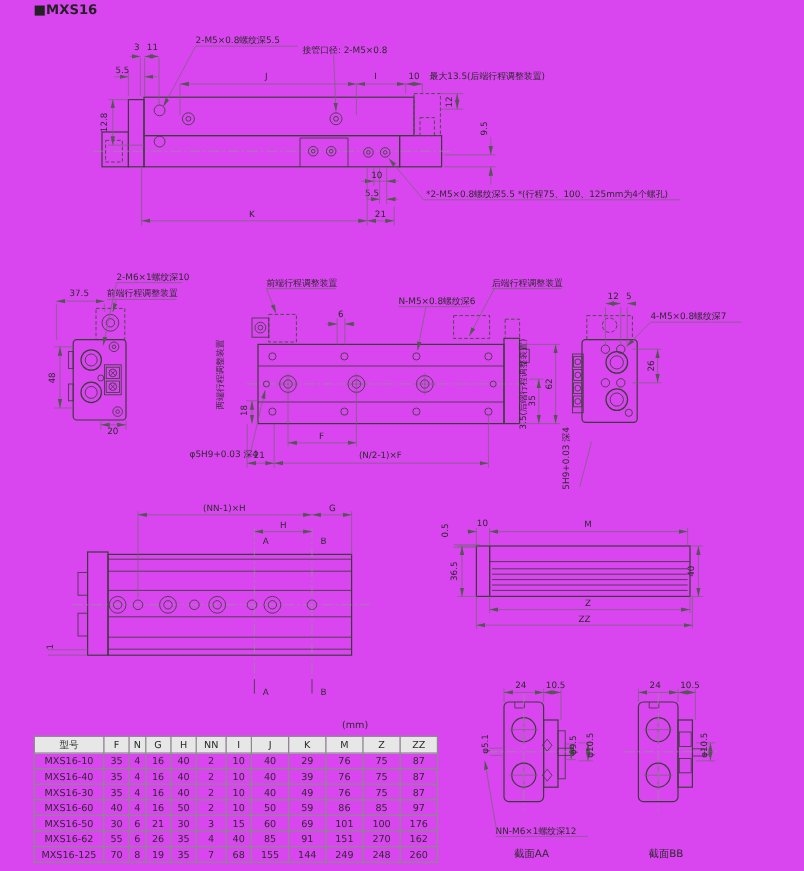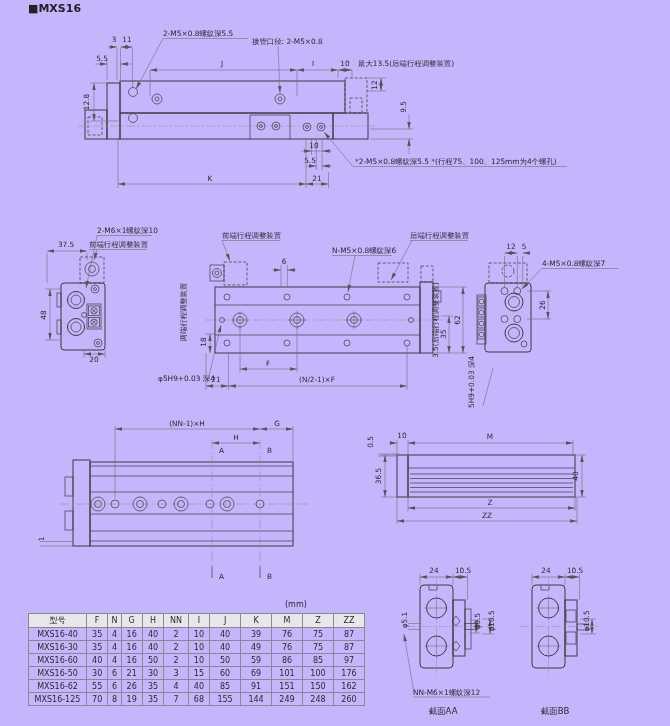--- a/index.html
+++ b/index.html
@@ -1,16 +1,16 @@
 <!DOCTYPE html>
 <html><head>
 <meta charset="utf-8">
 <style>
   html,body{margin:0;padding:0;background:#fff;}
-  #page{position:relative;width:670px;height:726px;background:#c4b5fd;overflow:hidden;
+  #page{position:relative;width:670px;height:726px;background:#d946ef;overflow:hidden;
         font-family:"DejaVu Sans","Liberation Sans",sans-serif;}
   #title{position:absolute;left:28px;top:2px;font-size:11px;font-weight:600;color:#222;}
   svg{position:absolute;left:0;top:0;}
   svg text{font-family:"DejaVu Sans","Liberation Sans",sans-serif;font-size:7.3px;fill:#2b2b2b;}
   svg text.cn{font-size:7.4px;}
   svg text.cap{font-size:8.6px;}
   .o{stroke:#3c3c3c;fill:none;stroke-width:1;}
   .o2{stroke:#3c3c3c;fill:none;stroke-width:.7;}
   .d{stroke:#4a4a4a;fill:none;stroke-width:.8;stroke-dasharray:3 1.8;}
   .e{stroke:#6a6a6a;fill:none;stroke-width:.55;}
@@ -471,20 +471,34 @@
           <th>I</th>
           <th>J</th>
           <th>K</th>
           <th>M</th>
           <th>Z</th>
           <th>ZZ</th>
         </tr>
       </thead>
     <tbody>
         <tr>
+          <td>MXS16-10</td>
+          <td>35</td>
+          <td>4</td>
+          <td>16</td>
+          <td>40</td>
+          <td>2</td>
+          <td>10</td>
+          <td>40</td>
+          <td>29</td>
+          <td>76</td>
+          <td>75</td>
+          <td>87</td>
+        </tr>
+        <tr>
           <td>MXS16-40</td>
           <td>35</td>
           <td>4</td>
           <td>16</td>
           <td>40</td>
           <td>2</td>
           <td>10</td>
           <td>40</td>
           <td>39</td>
           <td>76</td>
@@ -537,21 +551,21 @@
           <td>MXS16-62</td>
           <td>55</td>
           <td>6</td>
           <td>26</td>
           <td>35</td>
           <td>4</td>
           <td>40</td>
           <td>85</td>
           <td>91</td>
           <td>151</td>
-          <td>150</td>
+          <td>270</td>
           <td>162</td>
         </tr>
         <tr>
           <td>MXS16-125</td>
           <td>70</td>
           <td>8</td>
           <td>19</td>
           <td>35</td>
           <td>7</td>
           <td>68</td>

